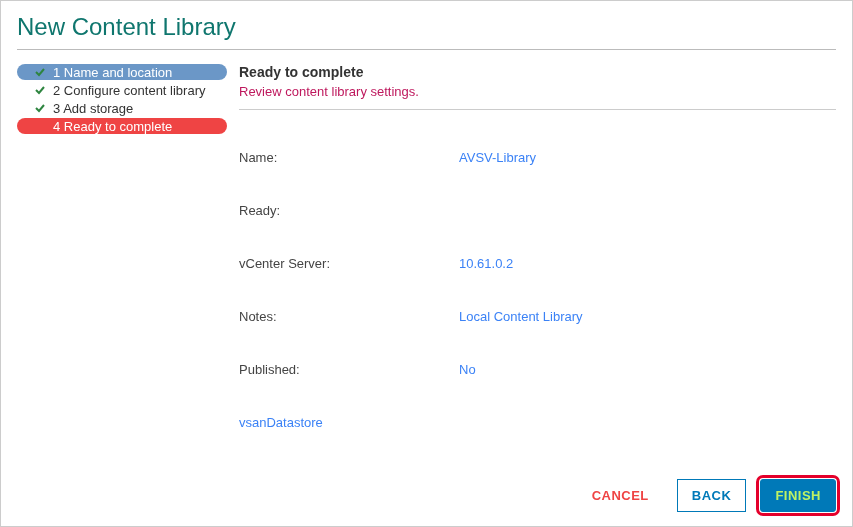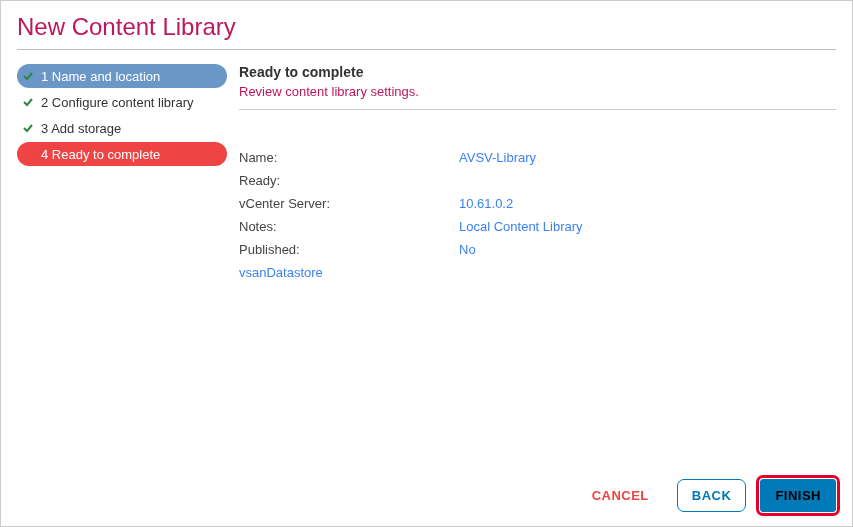--- a/index.html
+++ b/index.html
@@ -13,21 +13,21 @@
     width: 853px;
     height: 527px;
     border: 1px solid #ccc;
     display: flex;
     flex-direction: column;
     padding: 12px 16px 14px 16px;
   }
   .dialog-title {
     font-size: 24px;
     font-weight: 400;
-    color: #be185d;
+    color: #0f766e;
     padding-bottom: 8px;
   }
   .title-rule {
     border: none;
     border-top: 1px solid #bbb;
     margin-bottom: 14px;
   }
   .body {
     display: flex;
     flex: 1;
@@ -35,24 +35,24 @@
     overflow: hidden;
   }
   .sidebar {
     width: 210px;
     flex-shrink: 0;
   }
   .step {
     display: flex;
     align-items: center;
     gap: 6px;
-    height: 24px;
+    height: 16px;
     margin-bottom: 2px;
     font-size: 13px;
-    padding: 0 4px;
+    padding: 0 16px;
     border-radius: 12px;
   }
   .step .check {
     width: 14px;
     display: inline-flex;
     justify-content: center;
   }
   .step .label {
     flex: 1;
   }
@@ -84,21 +84,21 @@
     margin-bottom: 4px;
     color: #333;
   }
   .content-subtitle {
     font-size: 13px;
     color: #be185d;
   }
   .details {
     display: grid;
     grid-template-columns: 220px 1fr;
-    row-gap: 8px;
+    row-gap: 38px;
     font-size: 13px;
     color: #444;
   }
   .details .k { color: #444; }
   .details .v { color: #3b82f6; }
   .footer {
     display: flex;
     justify-content: flex-end;
     align-items: center;
     gap: 14px;
@@ -113,25 +113,25 @@
     background: #fff;
     border: none;
   }
   .btn-text {
     color: #ef4444;
     background: transparent;
   }
   .btn-outline {
     color: #0079b8;
     border: 1px solid #0079b8;
-    border-radius: 7px;
+    border-radius: 0;
   }
   .btn-primary {
     background: #0079b8;
-    color: #000000;
+    color: #bef264;
     border: 1px solid #0079b8;
     border-radius: 3px;
   }
   .btn-primary.highlight {
     outline: 3px solid #e4002b;
     outline-offset: 1px;
   }
 </style>
 </head>
 <body>

